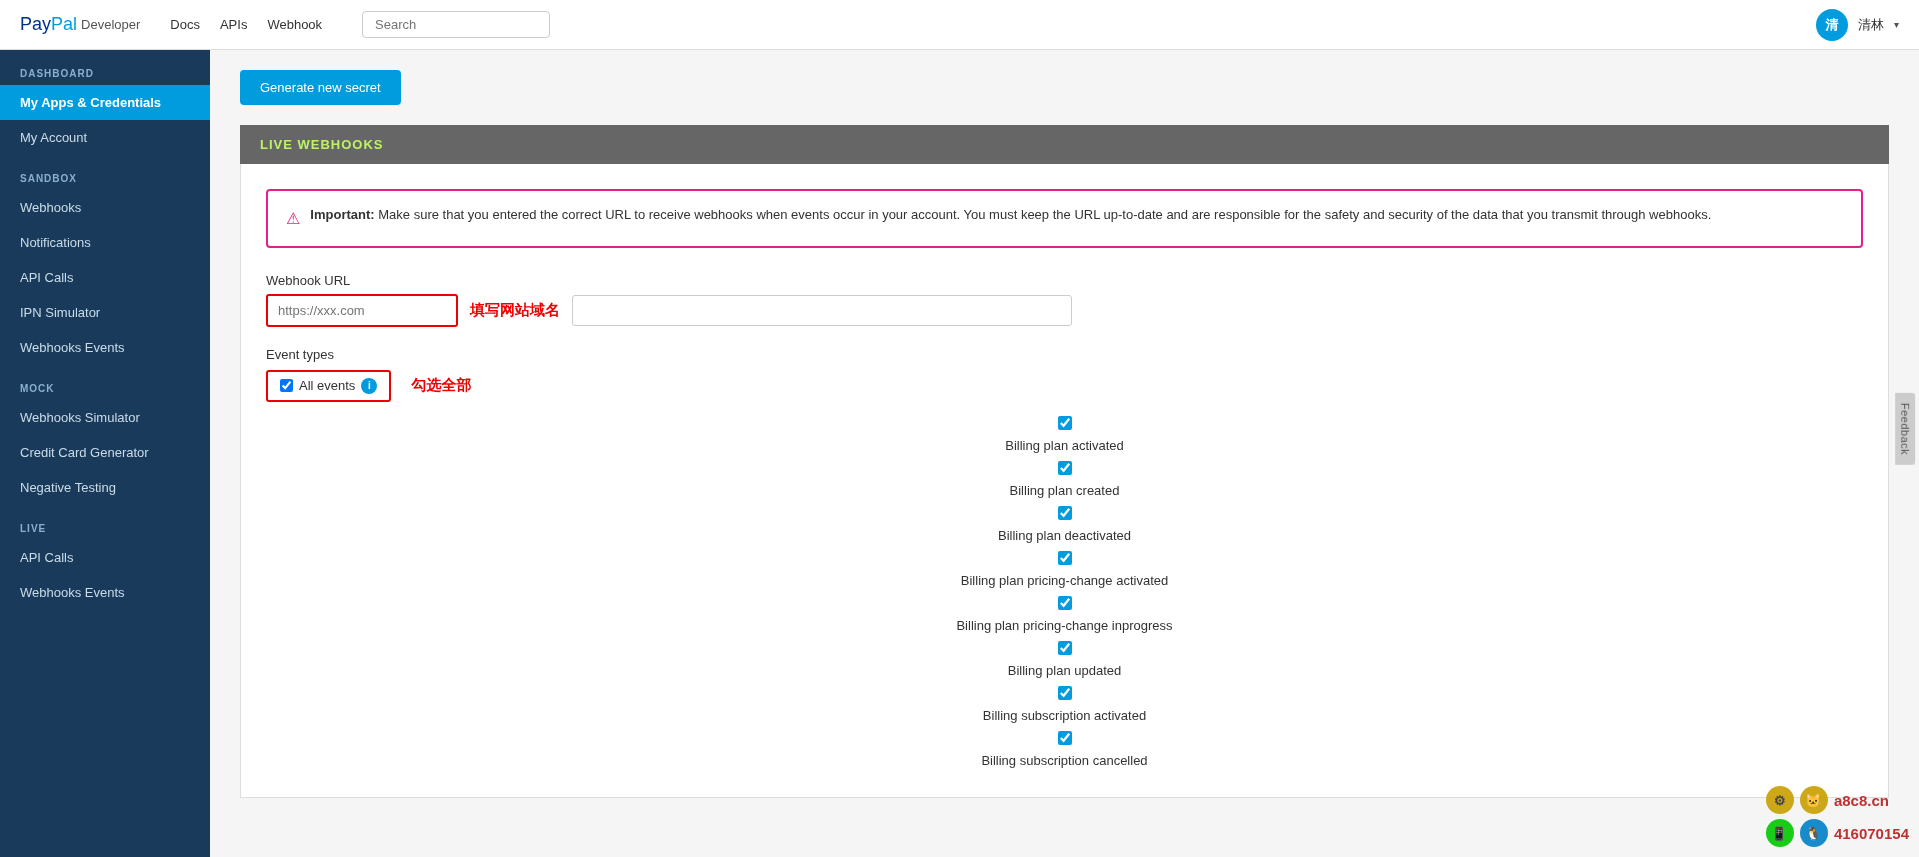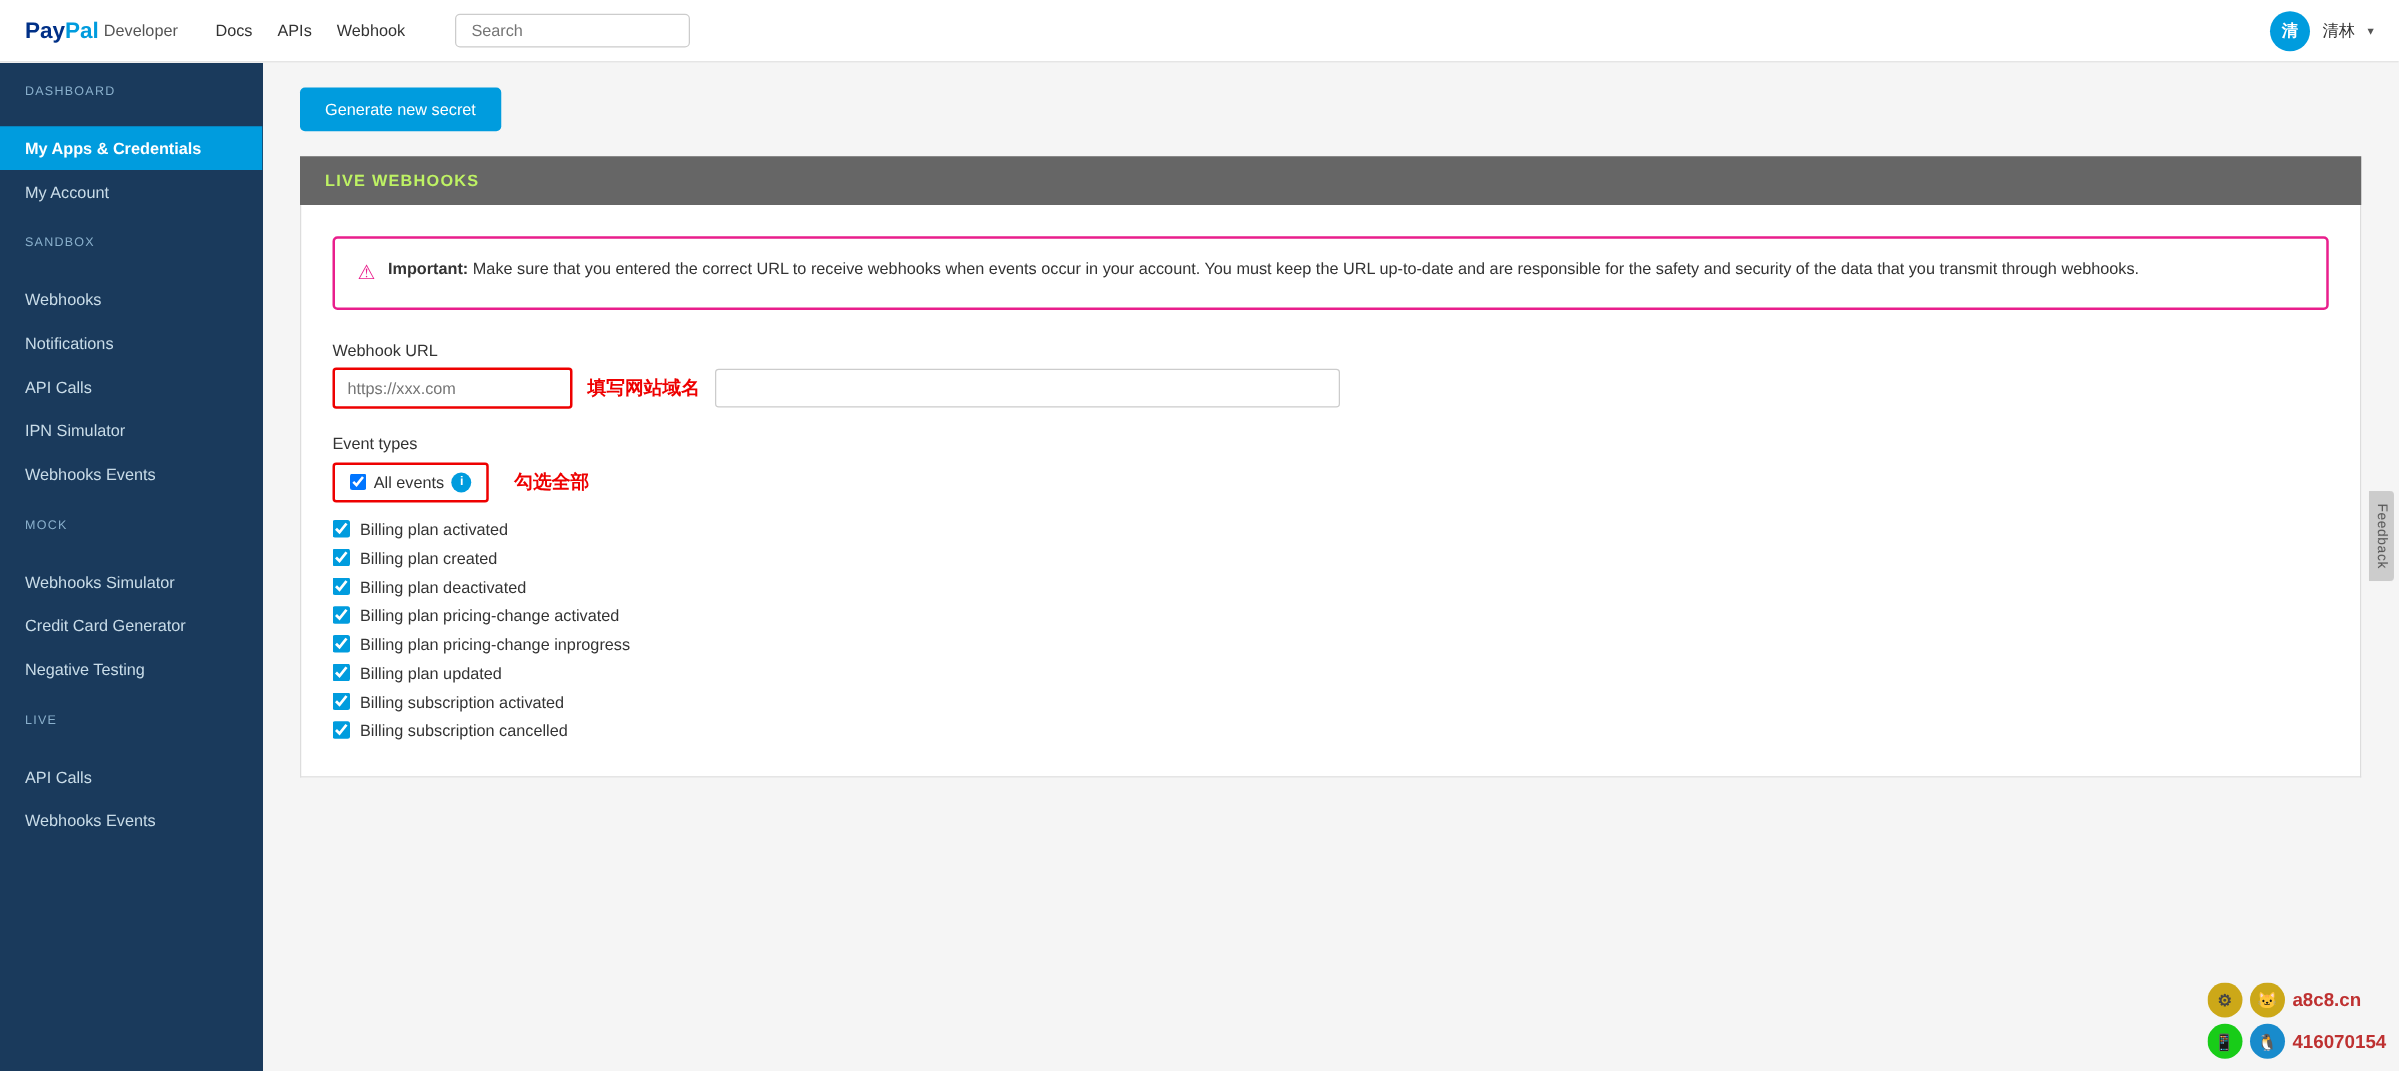--- a/index.html
+++ b/index.html
@@ -15,21 +15,21 @@
       padding: 0 20px;
       position: fixed;
       top: 0; left: 0; right: 0;
       z-index: 100;
     }
     .logo-area {
       display: flex;
       align-items: center;
       margin-right: 30px;
     }
-    .logo-paypal { font-size: 18px; font-weight: bold; }
+    .logo-paypal { font-size: 18px; font-weight: normal; }
     .logo-paypal .pay { color: #003087; }
     .logo-paypal .pal { color: #009cde; }
     .logo-developer { font-size: 13px; color: #555; margin-left: 4px; }
     .nav-links { display: flex; gap: 20px; align-items: center; }
     .nav-link { text-decoration: none; color: #333; font-size: 13px; cursor: pointer; }
     .search-box {
       margin-left: 20px;
       border: 1px solid #ccc;
       border-radius: 4px;
       padding: 5px 12px;
@@ -57,24 +57,24 @@
       background: #1a3a5c;
       min-height: calc(100vh - 50px);
       position: fixed;
       top: 50px; left: 0;
       overflow-y: auto;
       padding-bottom: 20px;
     }
     .sidebar-section-title {
       color: #8ab0cc;
       font-size: 10px;
-      font-weight: normal;
+      font-weight: bold;
       letter-spacing: 1px;
       text-transform: uppercase;
-      padding: 18px 20px 22px;
+      padding: 18px 20px 6px;
     }
     .sidebar-item {
       display: block;
       padding: 10px 20px;
       color: #c9dce8;
       text-decoration: none;
       font-size: 13px;
       cursor: pointer;
     }
     .sidebar-item.active {
@@ -207,20 +207,21 @@
       font-weight: bold;
       margin-left: 10px;
     }
     .checkbox-item {
       display: flex;
       align-items: center;
       gap: 8px;
       padding: 4px 0;
       font-size: 13px;
       color: #333;
+      flex-direction: column;
     }
     .checkbox-item input[type="checkbox"] {
       width: 14px; height: 14px;
       accent-color: #009cde;
     }
     .info-icon {
       display: inline-flex;
       width: 16px; height: 16px;
       border-radius: 50%;
       background: #009cde;

